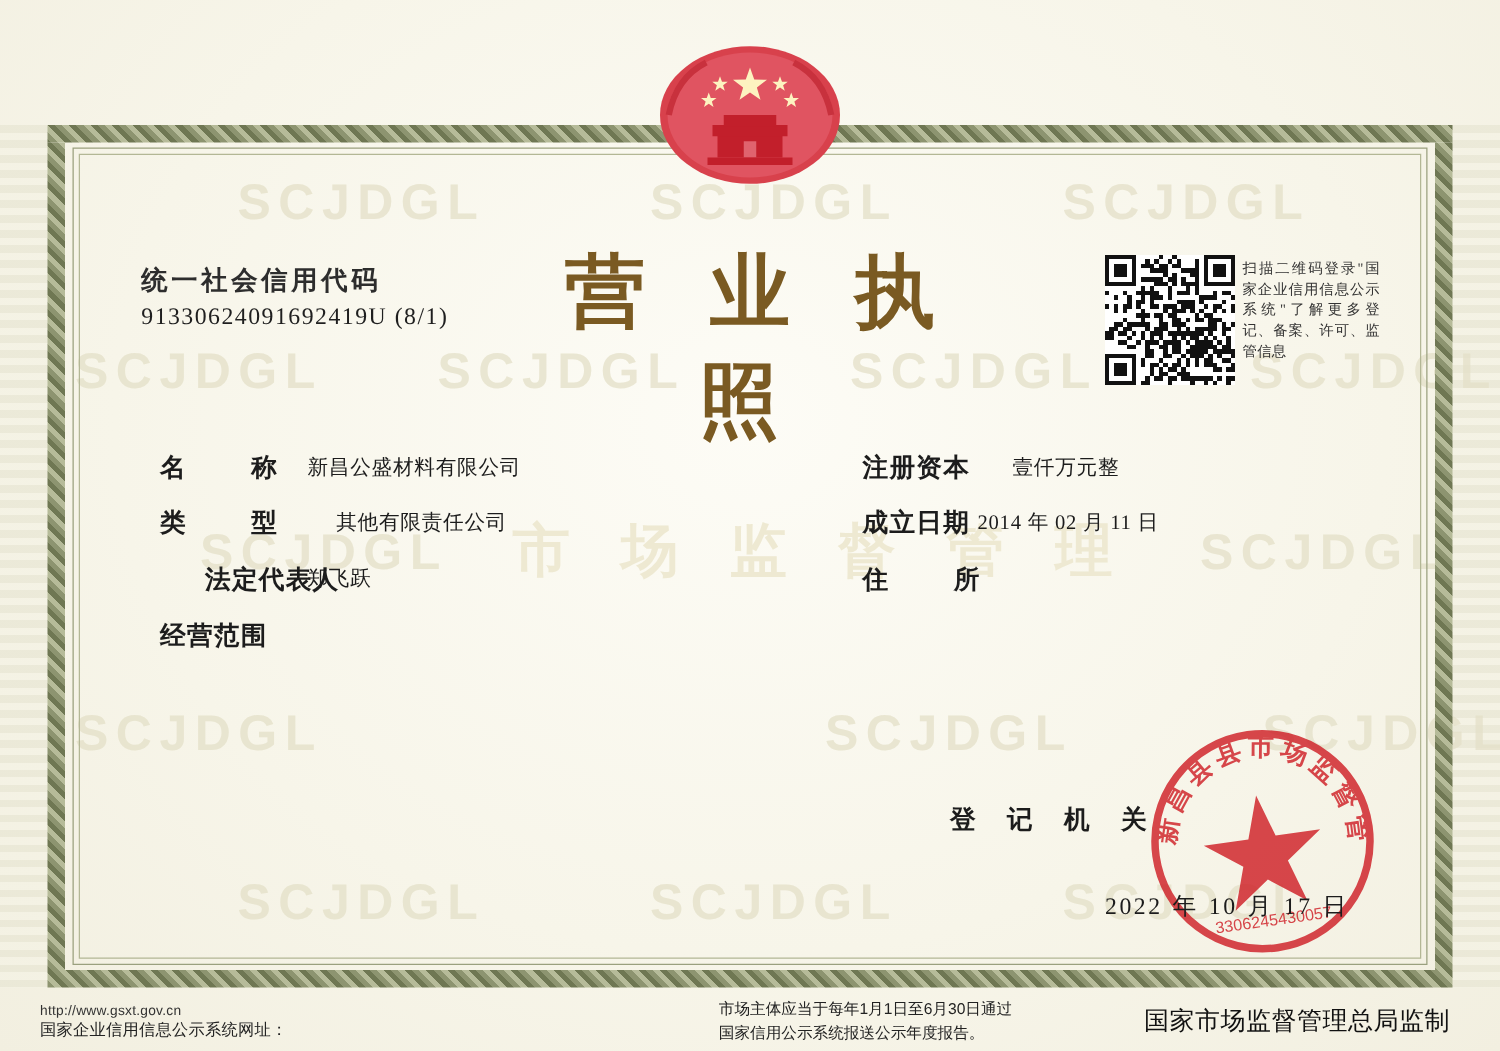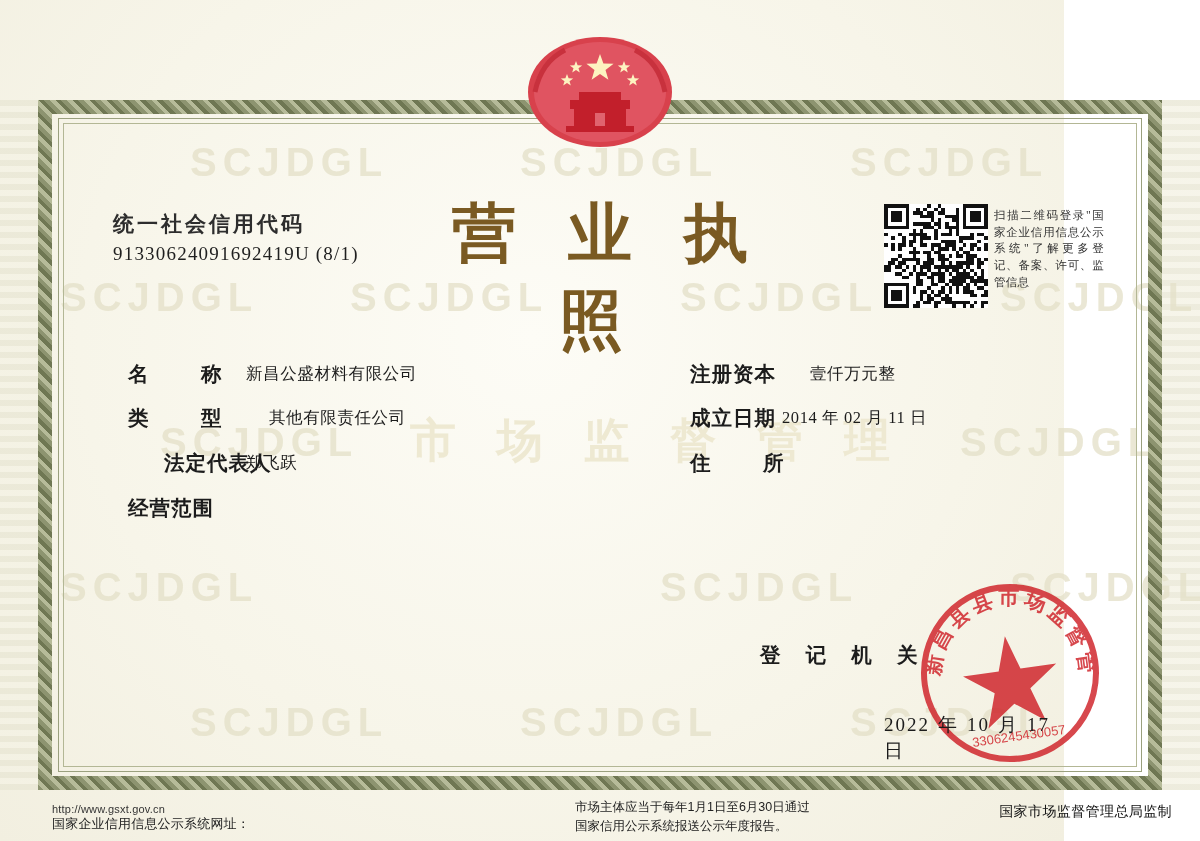--- a/index.html
+++ b/index.html
@@ -12,21 +12,21 @@
     height: 841px;
     font-family: "Liberation Serif", "DejaVu Serif", serif;
     position: relative;
     overflow: hidden;
   }
 
   
   .cert {
     position: absolute;
     left: 0; top: 0;
-    width: 1064px;
+    width: 1200px;
     height: 841px;
     background: #fbfaf2;
     background-image:
       radial-gradient(ellipse at 50% 40%, #fdfcf6 0%, #f7f5e9 60%, #f2efe0 100%);
   }
 
   
   .frame-outer {
     position: absolute;
     left: 38px; top: 100px;
@@ -223,42 +223,42 @@
   
   .footer {
     position: absolute;
     left: 0; top: 795px;
     width: 1200px;
     height: 46px;
     font-family: "Liberation Sans", sans-serif;
   }
   .footer-left {
     position: absolute;
-    left: 52px; top: 8px;
+    left: 32px; top: 8px;
     font-size: 13px;
     color: #222;
     letter-spacing: .2px;
   }
   .footer-left .url {
     font-size: 11px;
     color: #333;
   }
   .footer-center {
     position: absolute;
     left: 575px; top: 3px;
     width: 300px;
     font-size: 12.5px;
     line-height: 1.5;
     color: #222;
     text-align: left;
   }
   .footer-right {
     position: absolute;
-    right: 28px; top: 8px;
-    font-size: 14px;
+    right: 40px; top: 8px;
+    font-size: 20px;
     color: #111;
     letter-spacing: .4px;
     text-align: center;
   }
 </style>
 </head>
 <body>
 
 <div class="cert">
 

